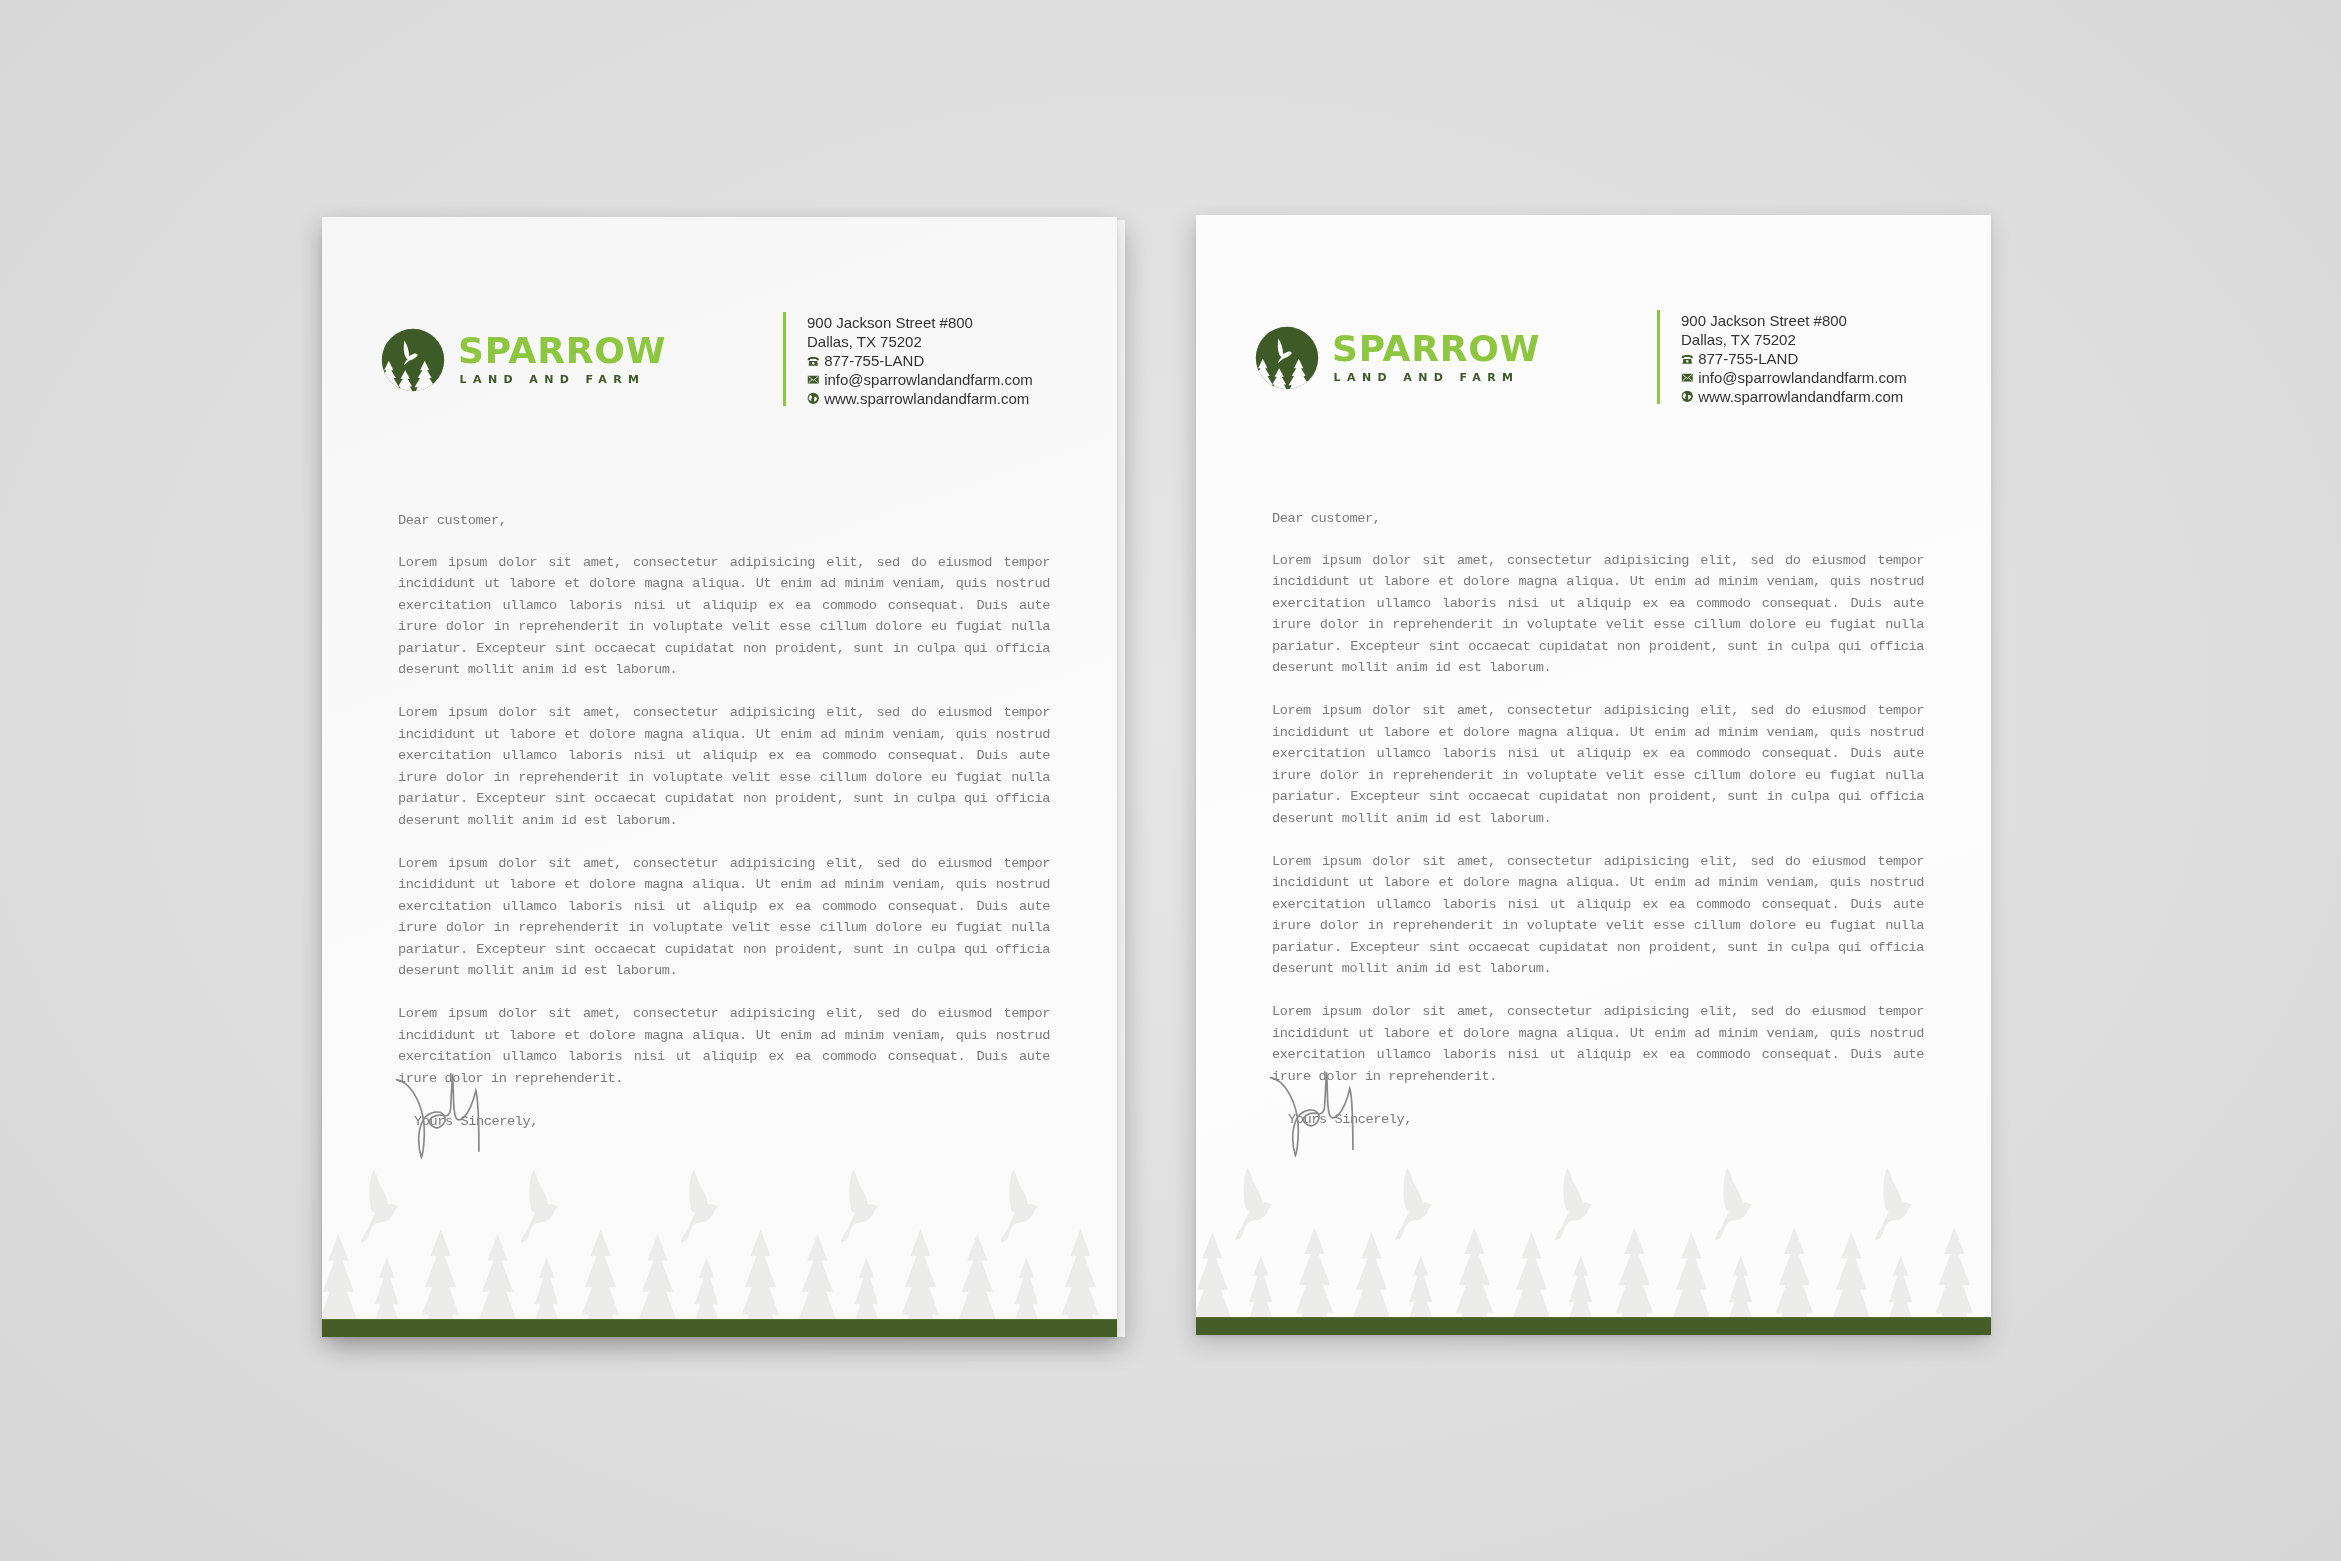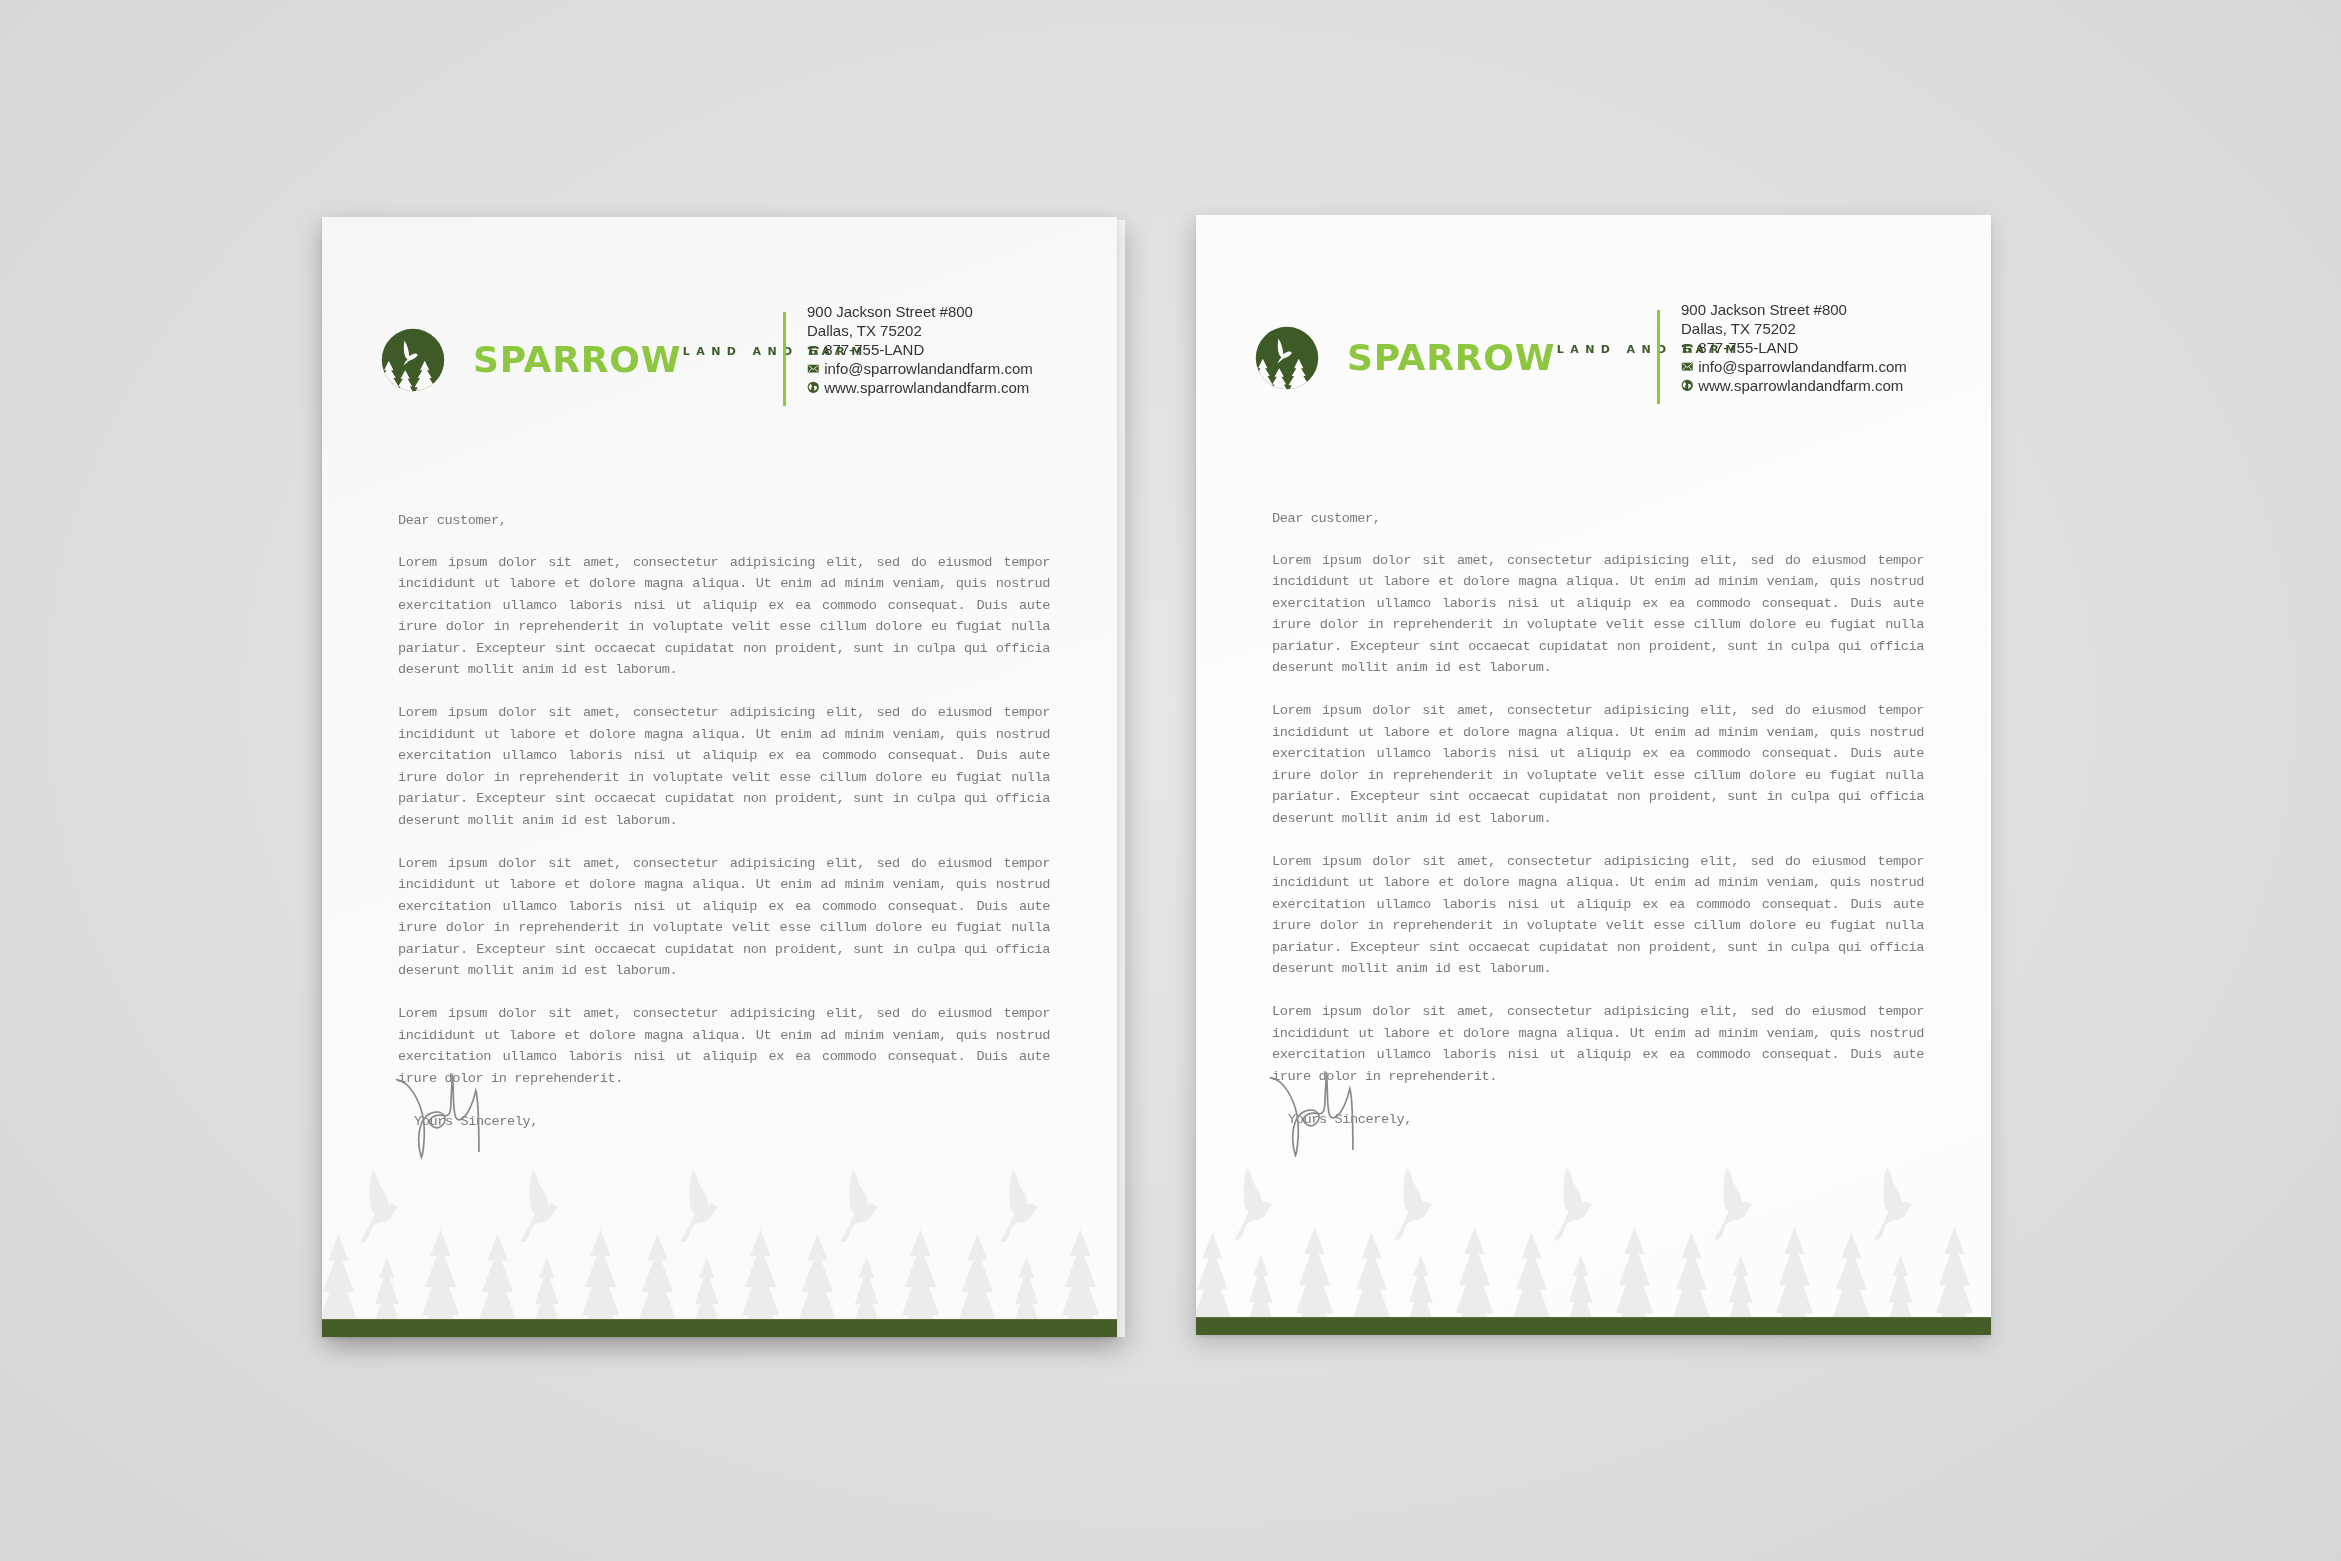--- a/index.html
+++ b/index.html
@@ -16,31 +16,31 @@
     position:absolute; width:795px; height:1120px;
     background: linear-gradient(160deg, #f6f6f6 0%, #fafafa 40%, #fbfbfb 100%);
     box-shadow: -3.1px 7.8px 22px rgba(0,0,0,0.18), 0 1.6px 3.1px rgba(0,0,0,0.08);
     overflow:hidden;
   }
   #paper-left { left:322px; top:217px; }
   #paper-right { left:1196px; top:215px; background: linear-gradient(160deg,#fbfbfb 0%, #fdfdfd 50%, #fcfcfc 100%); }
 
   .logo { position:absolute; left:59px; top:111px; height:64px; display:flex; align-items:center; }
   .logo-mark { width:64px; height:64px; }
-  .logo-text { margin-left:28px; display:flex; }
+  .logo-text { margin-left:13px; display:flex; flex-direction:column; }
   .logo-title {
     font-family:"DejaVu Sans", sans-serif; font-weight:bold; font-size:36px; letter-spacing:0.8px;
     line-height:36px; color:var(--accent);
   }
   .logo-sub {
     font-family:"DejaVu Sans", sans-serif; font-size:11px; letter-spacing:6.4px; line-height:14px;
     color:var(--dark); margin-top:3.1px; padding-left:1.6px; font-weight:bold;
   }
   .contact-divider { position:absolute; left:461px; top:95px; width:3.1px; height:94px; background:var(--accent); }
-  .contact { position:absolute; left:485px; top:85px; font-family:"Liberation Sans", sans-serif; font-size:15px; color:#333; line-height:19px; }
+  .contact { position:absolute; left:485px; top:96px; font-family:"Liberation Sans", sans-serif; font-size:15px; color:#333; line-height:19px; }
   .contact-row { display:flex; align-items:center; white-space:nowrap; }
   .contact-row svg { width:12.5px; height:12.5px; margin-right:4.7px; flex:none; }
 
   .body-text {
     position:absolute; left:76px; top:293px; width:652px;
     font-family:Liberation Mono, monospace; font-size:13.6px; line-height:21.5px; color:#7a7a7a;
     letter-spacing:-0.4px;
   }
   .salutation { margin:0 0 20px 0; }
   .para { margin:0 0 21.5px 0; text-align:justify; text-align-last:left; }

